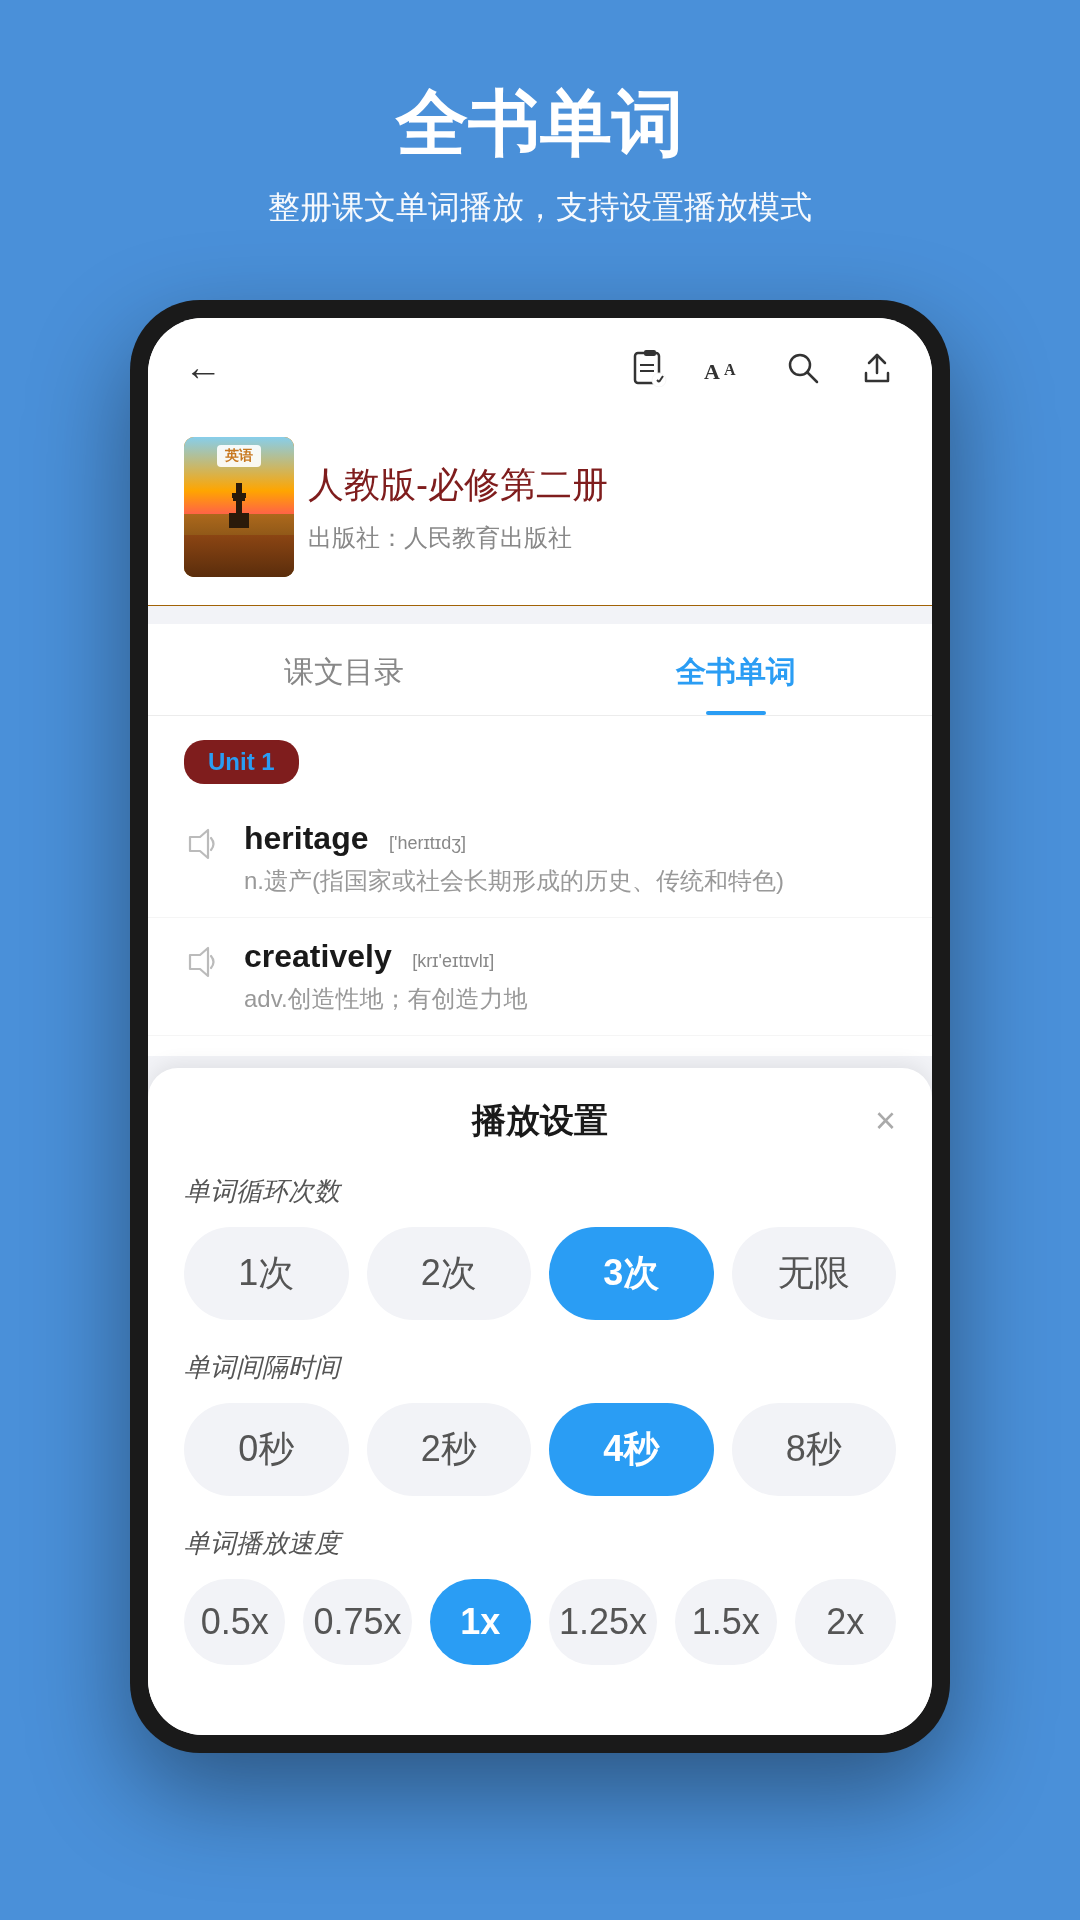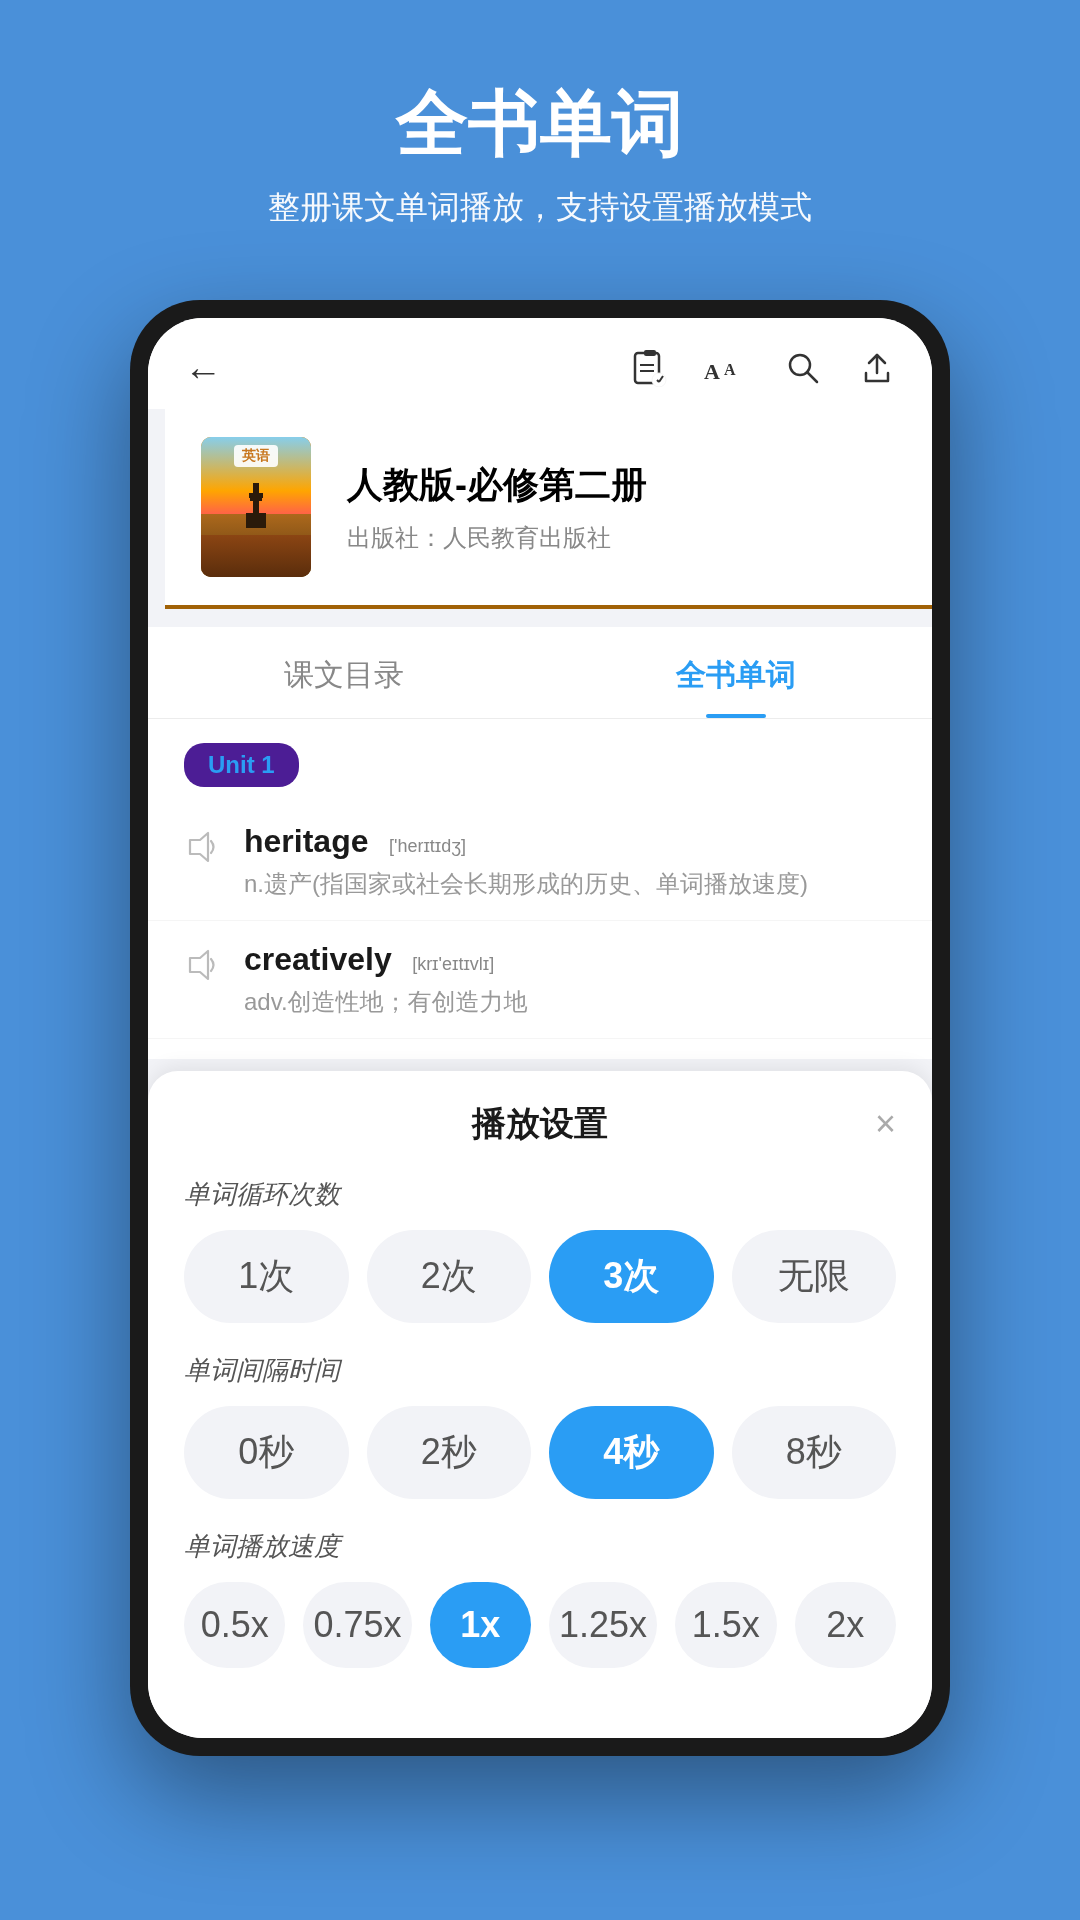--- a/index.html
+++ b/index.html
@@ -72,23 +72,22 @@
       font-size: 38px;
       color: #333;
     }
 
     
     .book-info {
       background: white;
       display: flex;
       align-items: center;
       padding: 28px 36px;
-      gap: 36px;
-      border-bottom: 4px solid #a16207;
-      margin-left: 17px;
+      gap: 14px;
+      border-bottom: 1px solid #a16207;
     }
     .book-cover {
       width: 110px;
       height: 140px;
       border-radius: 10px;
       background: linear-gradient(135deg, #e8b86d 0%, #c4821a 50%, #8b5e0a 100%);
       overflow: hidden;
       flex-shrink: 0;
       position: relative;
       display: flex;
@@ -124,22 +123,22 @@
       font-weight: 700;
       padding: 2px 8px;
       border-radius: 4px;
       white-space: nowrap;
     }
     .book-details {
       flex: 1;
     }
     .book-title {
       font-size: 36px;
-      font-weight: 700;
-      color: #000000;
+      font-weight: 400;
+      color: #7f1d1d;
       margin-bottom: 12px;
     }
     .book-publisher {
       font-size: 24px;
       color: #888;
     }
 
     
     .tabs-bar {
       background: white;
@@ -175,21 +174,21 @@
     
     .word-list {
       background: white;
       padding: 0 0 20px;
     }
     .unit-badge-wrap {
       padding: 24px 36px 16px;
     }
     .unit-badge {
       display: inline-block;
-      background: #4c1d95;
+      background: #7f1d1d;
       color: #2A9DF4;
       font-size: 24px;
       font-weight: 600;
       padding: 8px 24px;
       border-radius: 20px;
       text-align: center;
     }
     .word-item {
       display: flex;
       align-items: flex-start;
@@ -365,21 +364,21 @@
           <svg width="36" height="36" viewBox="0 0 36 36" fill="none">
             <polygon points="6,11 16,11 24,4 24,32 16,25 6,25" fill="none" stroke="#bbb" stroke-width="2.2" stroke-linejoin="round"></polygon>
             <path d="M27 12 Q32 18 27 24" stroke="#bbb" stroke-width="2.2" fill="none" stroke-linecap="round"></path>
           </svg>
         </div>
         <div class="word-content">
           <div>
             <span class="word-english">heritage</span>
             <span class="word-phonetic">['herɪtɪdʒ]</span>
           </div>
-          <div class="word-meaning">n.遗产(指国家或社会长期形成的历史、单词播放速度)</div>
+          <div class="word-meaning">n.遗产(指国家或社会长期形成的历史、传统和特色)</div>
         </div>
       </div>
 
       <div class="word-item">
         <div class="sound-icon">
           <svg width="36" height="36" viewBox="0 0 36 36" fill="none">
             <polygon points="6,11 16,11 24,4 24,32 16,25 6,25" fill="none" stroke="#bbb" stroke-width="2.2" stroke-linejoin="round"></polygon>
             <path d="M27 12 Q32 18 27 24" stroke="#bbb" stroke-width="2.2" fill="none" stroke-linecap="round"></path>
           </svg>
         </div>

